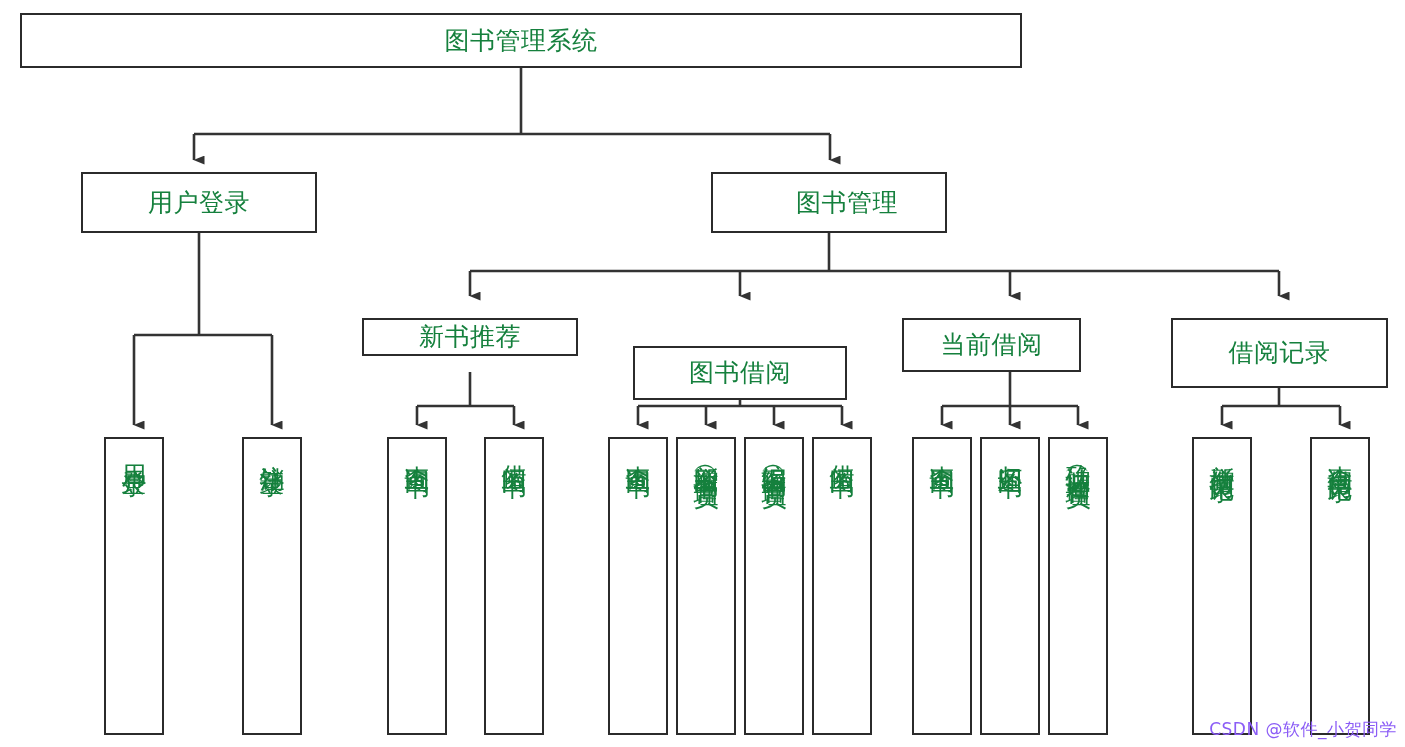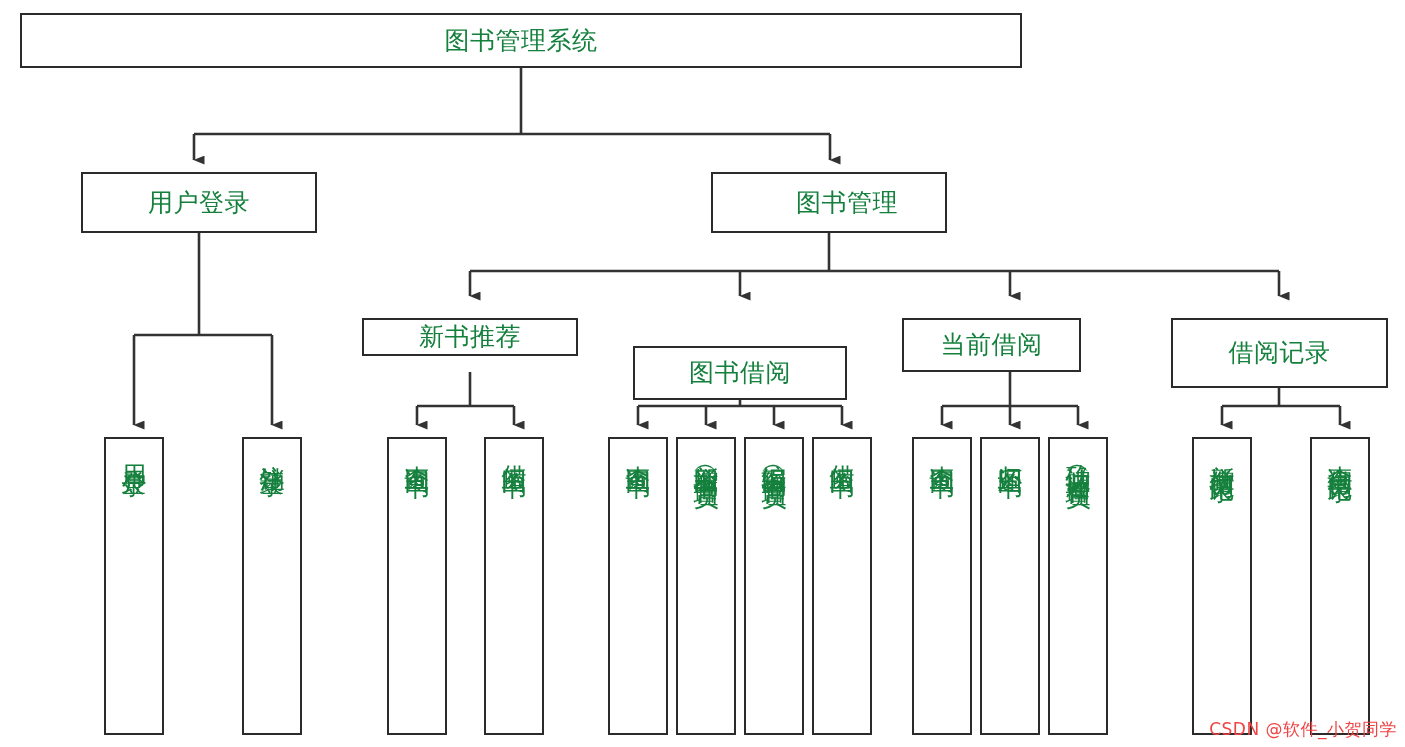--- a/index.html
+++ b/index.html
@@ -54,21 +54,21 @@
     text-orientation: upright;
     font-size: 25px;
     letter-spacing: 3px;
     line-height: 1;
   }
   .watermark {
     position: absolute;
     right: 8px;
     bottom: 6px;
     font-size: 17px;
-    color: #ef4444;
+    color: #8b5cf6;
     letter-spacing: 0.5px;
     white-space: nowrap;
     pointer-events: none;
   }
 </style>
 </head>
 <body>
 
 <div id="canvas">
 

